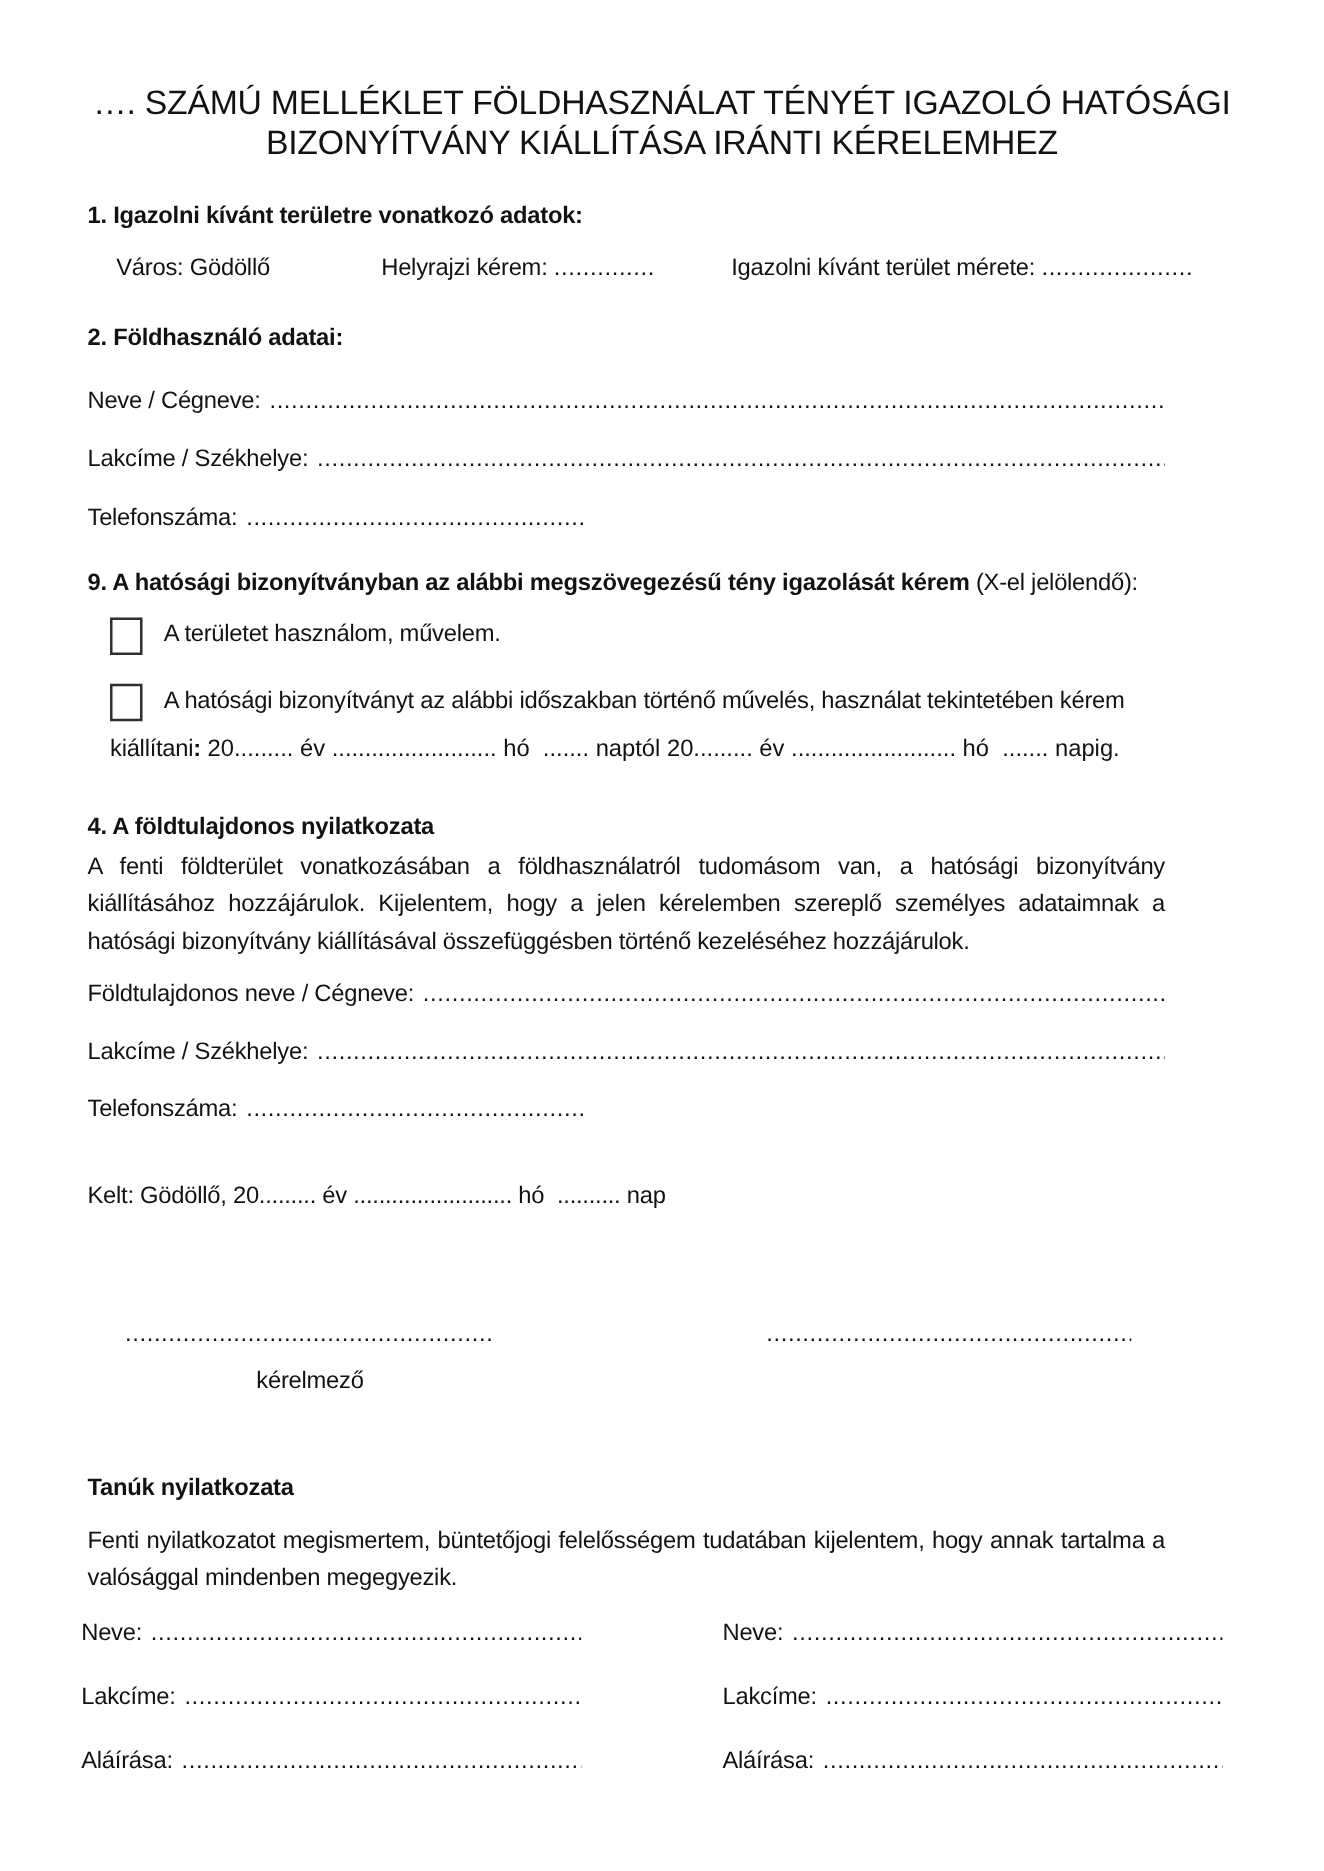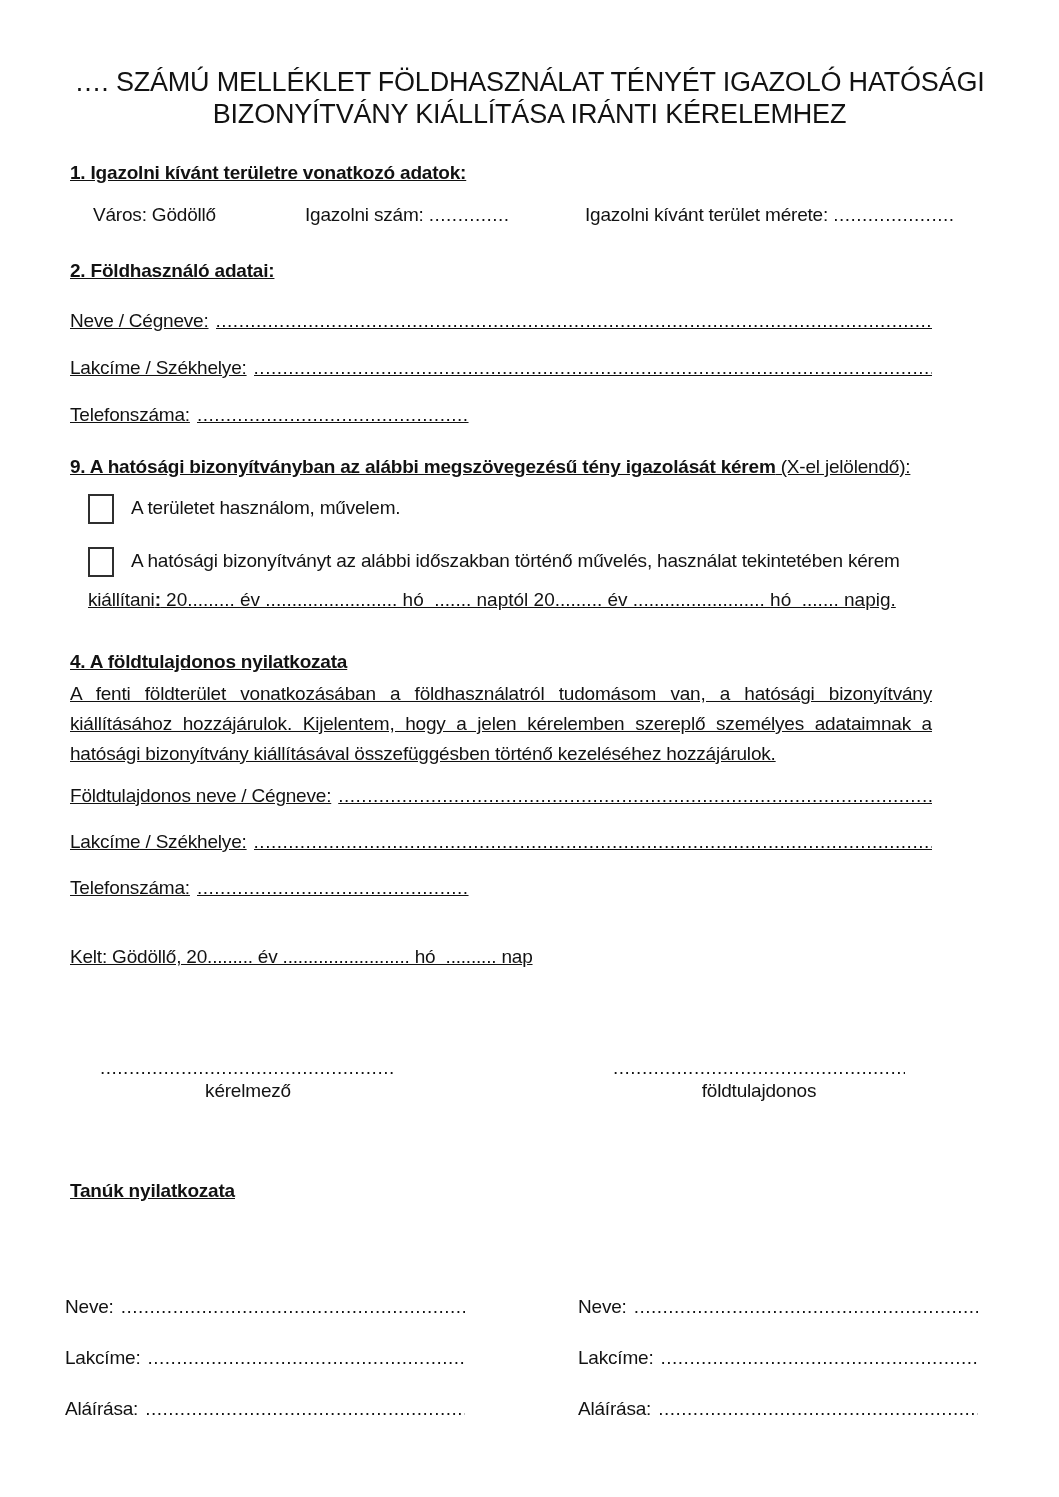--- a/index.html
+++ b/index.html
@@ -7,21 +7,21 @@
     position:relative;
     width:1059px;height:1497px;
     margin:0 auto;
     background:#ffffff;
     font-family:"Liberation Sans","DejaVu Sans",sans-serif;
     font-size:19px;
     color:#121212;
     letter-spacing:-0.2px;
     overflow:hidden;
   }
-  .blk{position:absolute;left:70px;right:127px;text-decoration:underline;}
+  .blk{position:absolute;left:70px;right:127px;}
   .title{
     position:absolute;top:66px;left:40px;right:40px;
     text-align:center;font-weight:normal;font-size:27px;line-height:32px;
     margin:0;
   }
   .tline{display:block;}
   .h{font-weight:bold;white-space:nowrap;}
   .row{display:flex;align-items:flex-end;white-space:nowrap;}
   .lbl{white-space:pre;margin-right:7px;flex:none;}
   .dots{white-space:nowrap;overflow:hidden;letter-spacing:0.5px;}
@@ -32,39 +32,39 @@
   .checkbox{
     flex:none;width:22px;height:26px;
     border:2px solid #2f2f2f;background:#fff;
     margin-right:17px;display:inline-block;
   }
   .cbtext{white-space:nowrap;padding-top:3px;}
   .para{text-align:justify;line-height:30px;}
   .boldc{font-weight:bold;}
   .sig{position:absolute;}
   .sigline{overflow:hidden;white-space:nowrap;letter-spacing:0.5px;}
-  .siglabel{text-align:center;margin-top:1px;}
+  .siglabel{text-align:center;margin-top:15px;}
   .wcol{position:absolute;width:400px;}
   .wrow{display:flex;align-items:flex-end;height:22px;margin-bottom:29px;white-space:nowrap;}
 </style>
 </head>
 <body>
 
 <div class="page">
 
   <h1 class="title">
     <span class="tline">…. SZÁMÚ MELLÉKLET FÖLDHASZNÁLAT TÉNYÉT IGAZOLÓ HATÓSÁGI</span>
     <span class="tline">BIZONYÍTVÁNY KIÁLLÍTÁSA IRÁNTI KÉRELEMHEZ</span>
   </h1>
 
   <div class="blk h" style="top:162px">1. Igazolni kívánt területre vonatkozó adatok:</div>
 
   <div class="blk rel" style="top:204px">
     <span class="inline-abs" style="left:23px"><span>Város:</span> <span>Gödöllő</span></span>
-    <span class="inline-abs" style="left:235px"><span>Igazolni szám:</span> <span class="dots">..............</span></span>
+    <span class="inline-abs" style="left:235px"><span>Helyrajzi kérem:</span> <span class="dots">..............</span></span>
     <span class="inline-abs" style="left:515px"><span>Igazolni kívánt terület mérete:</span> <span class="dots">.....................</span></span>
   </div>
 
   <div class="blk h" style="top:260px">2. Földhasználó adatai:</div>
 
   <div class="blk row" style="top:310px">
     <span class="lbl">Neve / Cégneve:</span>
     <span class="dots fill">........................................................................................................................................................................................................................................</span>
   </div>
   <div class="blk row" style="top:357px">
@@ -111,24 +111,24 @@
   </div>
 
   <div class="blk" style="top:946px;white-space:nowrap">Kelt: Gödöllő, 20......... év ......................... hó&nbsp; .......... nap</div>
 
   <div class="sig" style="top:1057px;left:100px;width:296px">
     <div class="sigline">........................................................................</div>
     <div class="siglabel">kérelmező</div>
   </div>
   <div class="sig" style="top:1057px;left:613px;width:292px">
     <div class="sigline">........................................................................</div>
-    <div class="siglabel">földtulajdonos</div>
   </div>
 
   <div class="blk h" style="top:1180px">Tanúk nyilatkozata</div>
+  <div class="blk para" style="top:1218px">Fenti nyilatkozatot megismertem, büntetőjogi felelősségem tudatában kijelentem, hogy annak tartalma a valósággal mindenben megegyezik.</div>
 
   <div class="wcol" style="top:1296px;left:65px">
     <div class="wrow">
       <span class="lbl">Neve:</span>
       <span class="dots">................................................................</span>
     </div>
     <div class="wrow">
       <span class="lbl">Lakcíme:</span>
       <span class="dots">..........................................................</span>
     </div>

